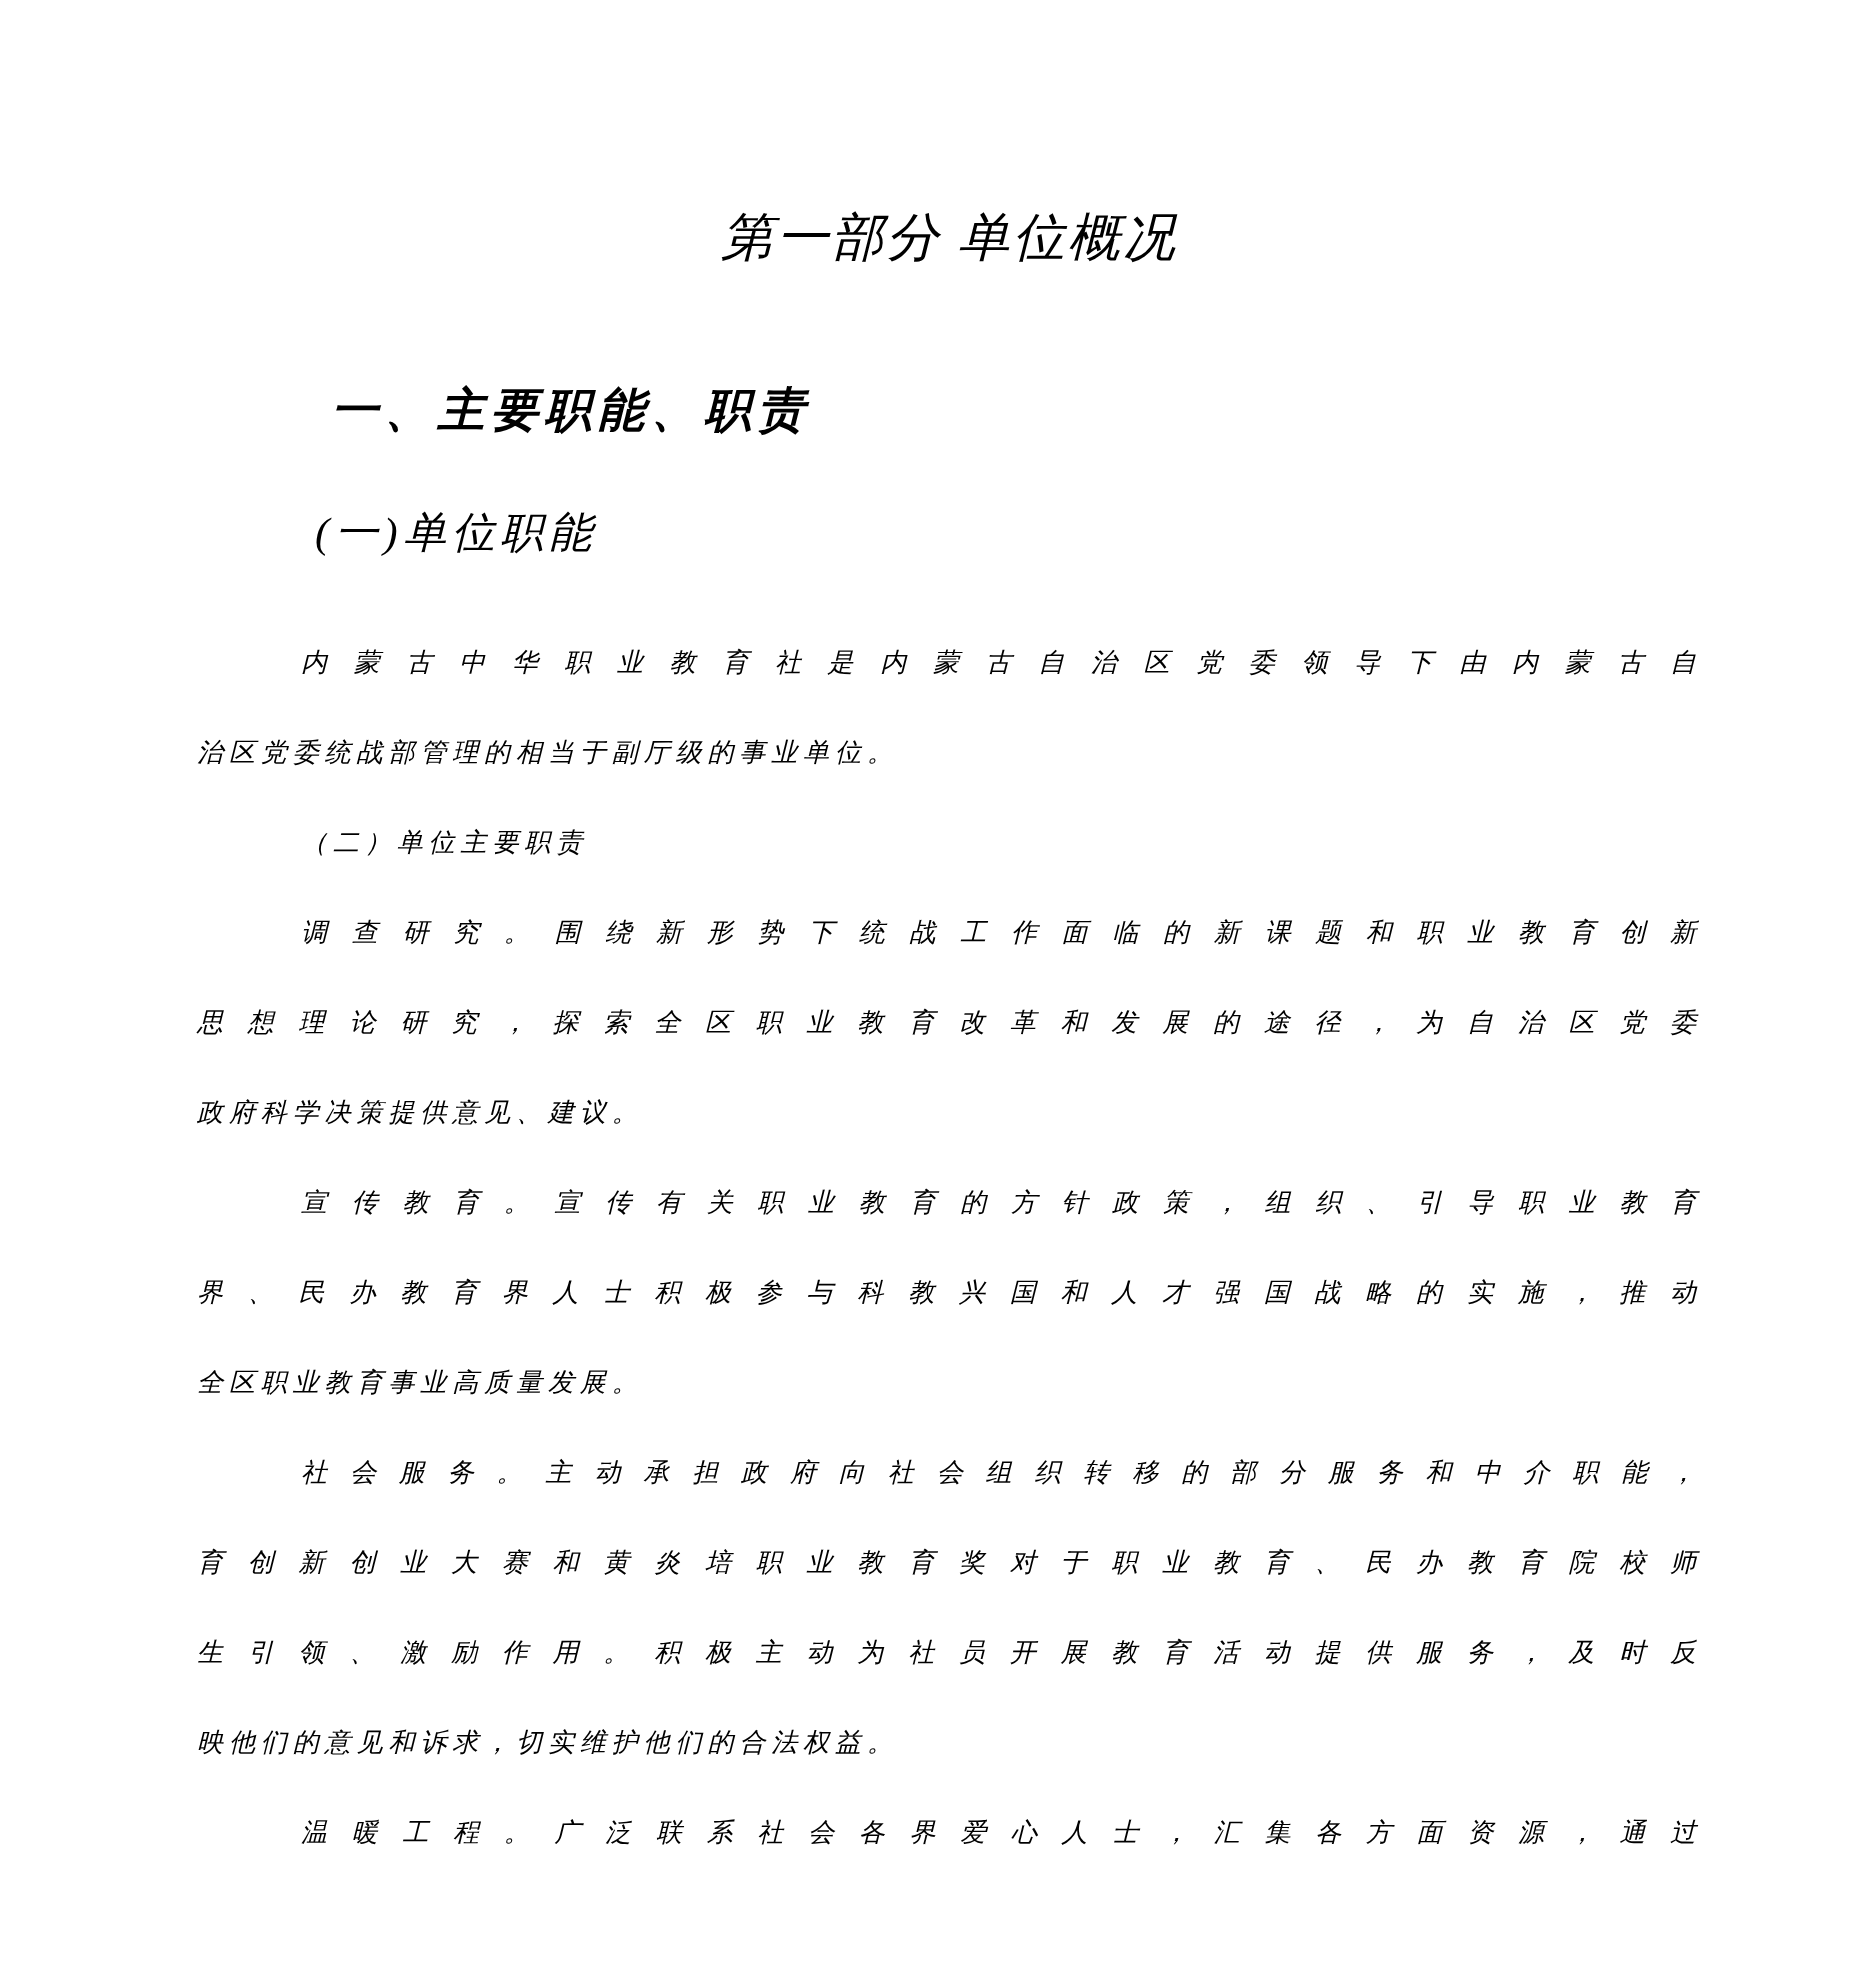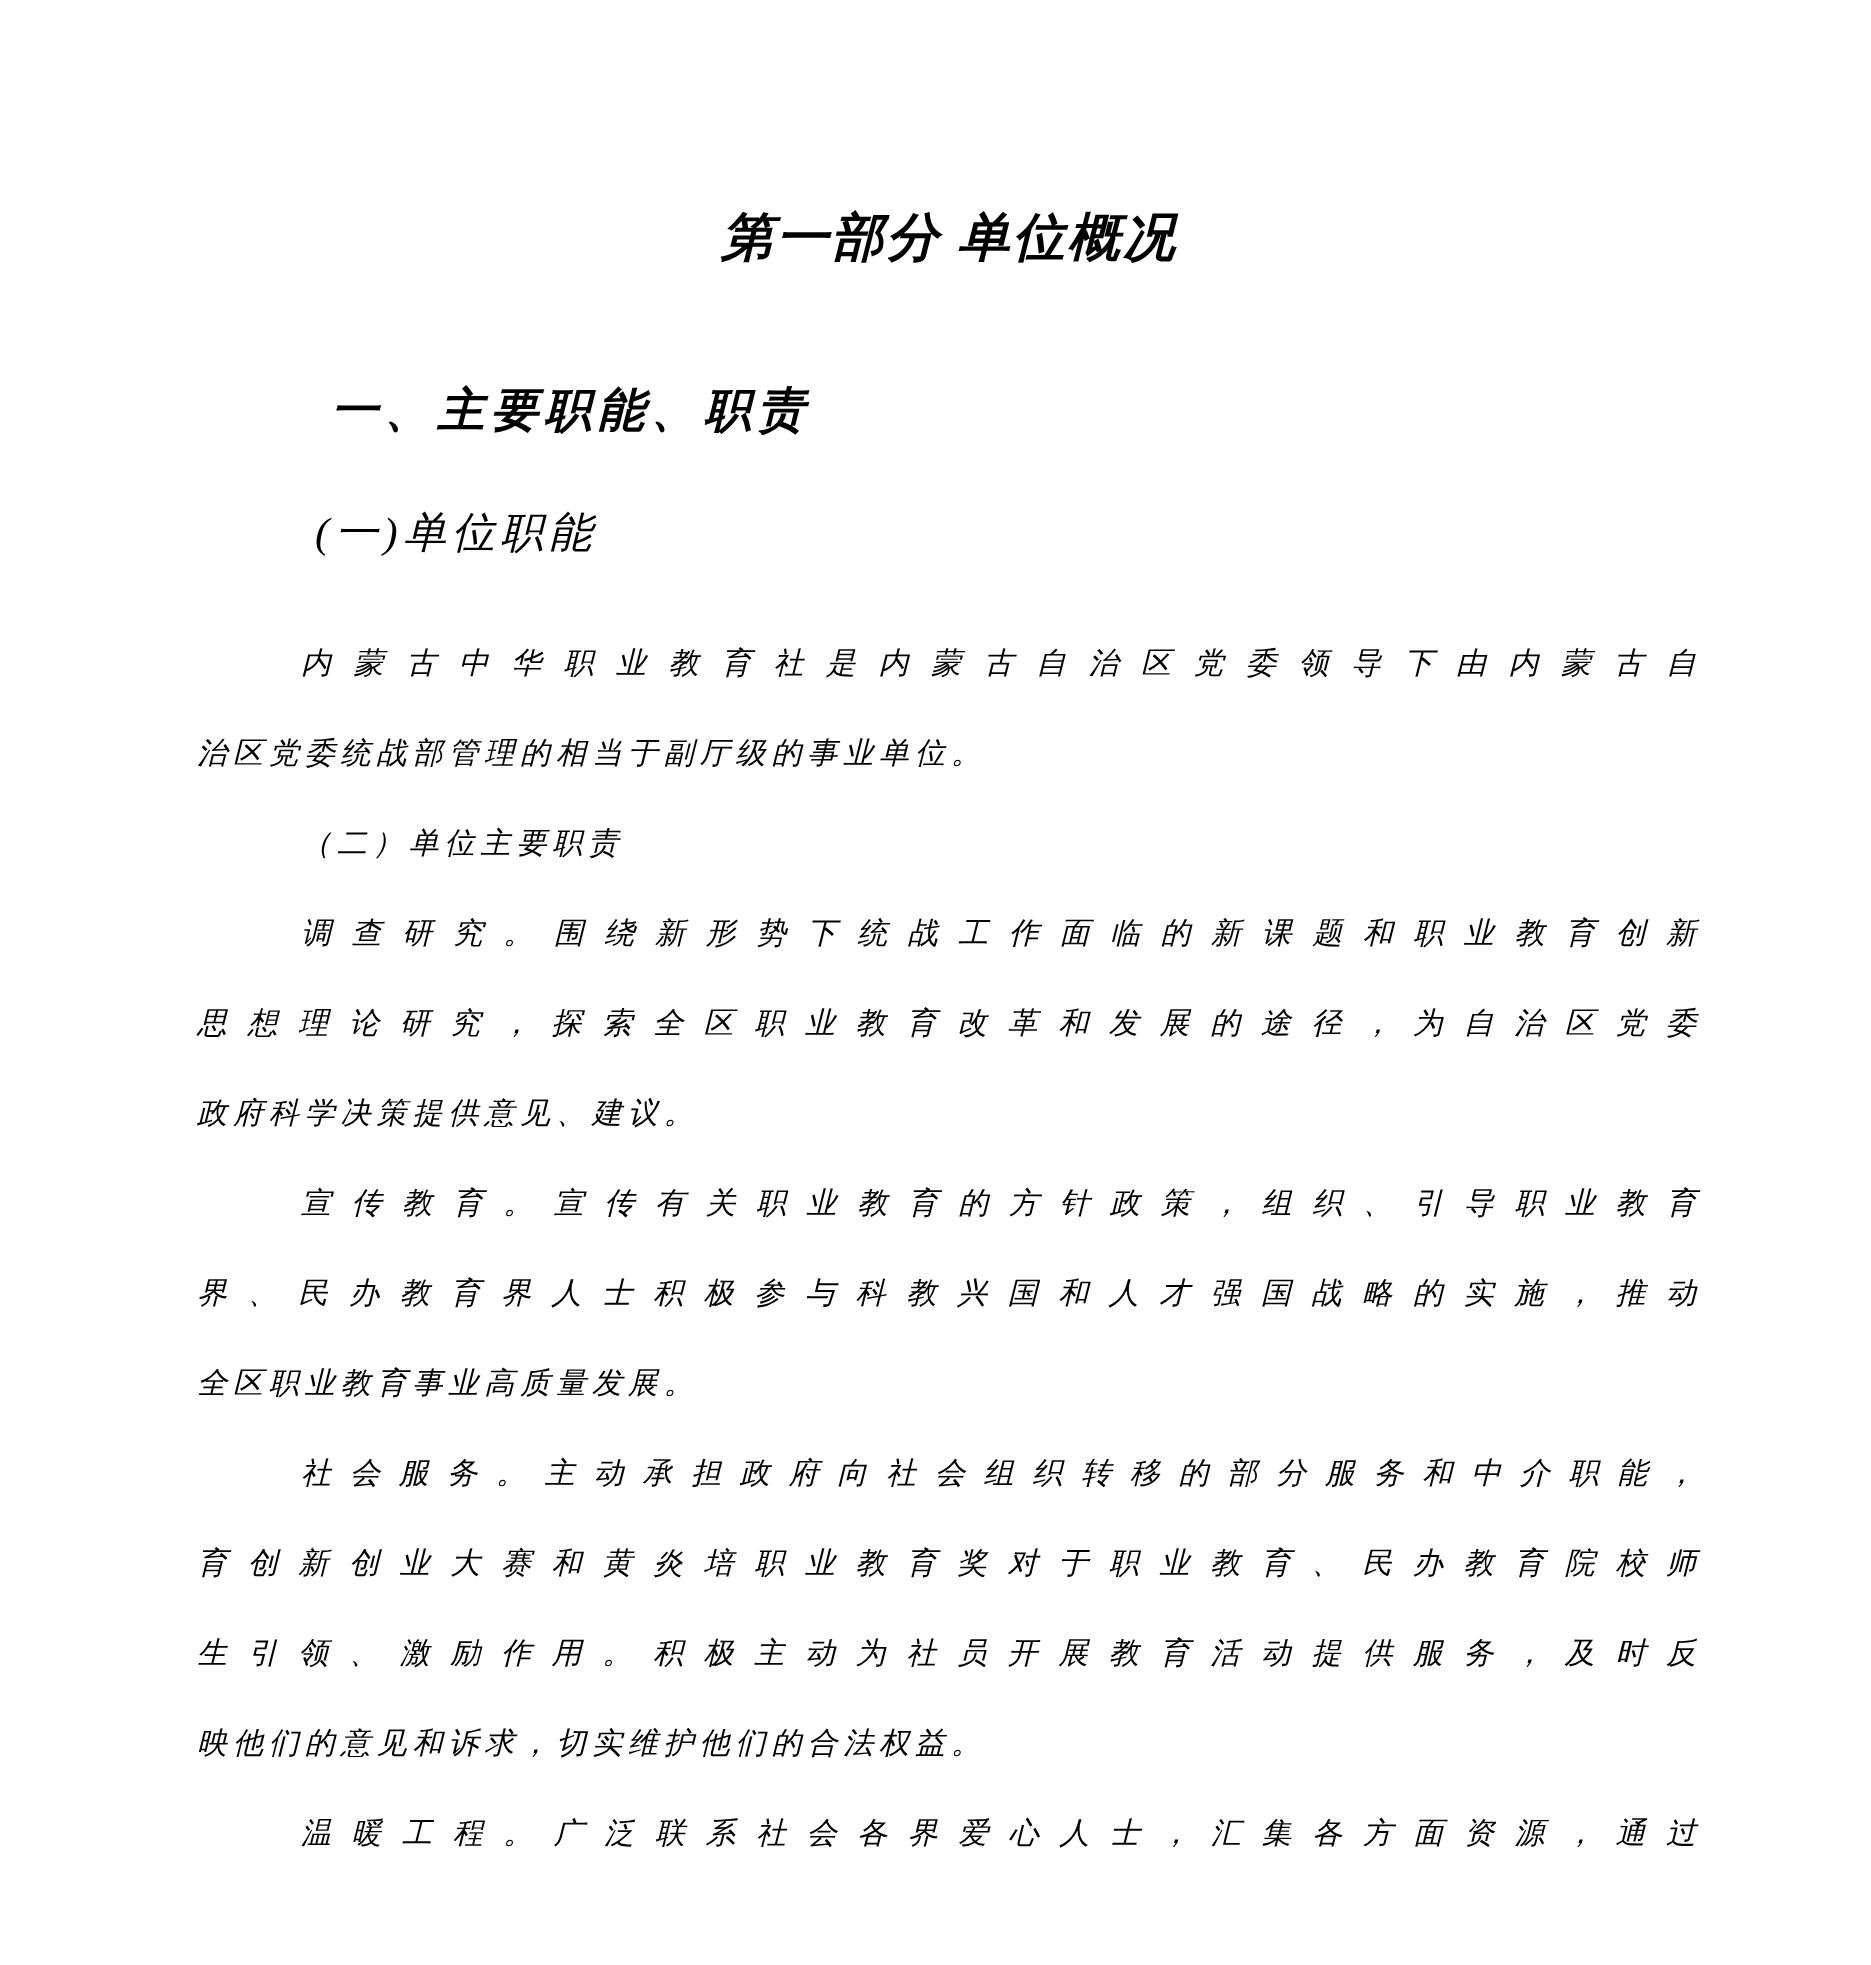--- a/index.html
+++ b/index.html
@@ -23,21 +23,21 @@
     height: 2647px;
     font-style: italic; 
   }
   .title {
     position: absolute;
     top: 198px;
     left: 0;
     width: 1505px;
     text-align: center;
     font-size: 52px;
-    font-weight: bold;
+    font-weight: normal;
     letter-spacing: 3.1px;
     line-height: 79px;
     white-space: pre;
   }
   .heading {
     position: absolute;
     top: 375px;
     left: 134px;
     font-size: 47px;
     font-weight: bold;
@@ -54,21 +54,21 @@
   }
   .lines {
     position: absolute;
     top: 618px;
     left: 0;
     width: 1505px;
   }
   .line {
     height: 90px;
     line-height: 90px;
-    font-size: 30px;
+    font-size: 26px;
     letter-spacing: 5.9px;
   }
   .line.indent {
     padding-left: 104px;
   }
   .line.justify {
     text-align: justify;
     text-align-last: justify;
   }
 </style>

